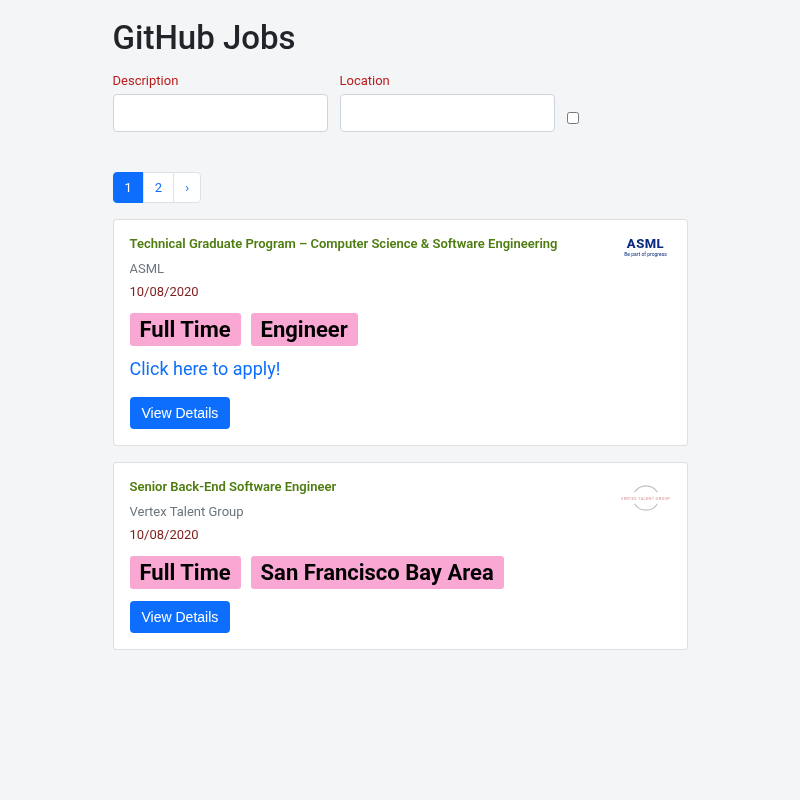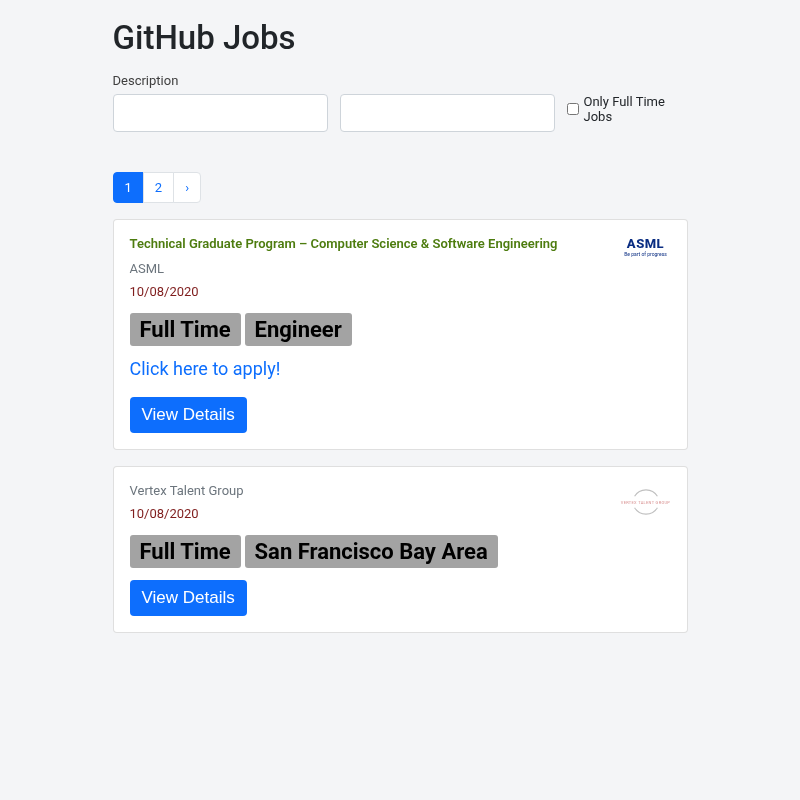--- a/index.html
+++ b/index.html
@@ -3,21 +3,21 @@
   <meta charset="utf-8">
   <style>
     * { box-sizing: border-box; margin: 0; padding: 0; }
     body { font-family: -apple-system, BlinkMacSystemFont, "Segoe UI", Roboto, "Helvetica Neue", Arial, sans-serif; background: #f4f5f7; color: #212529; width: 800px; height: 800px; overflow: hidden; }
     .container { max-width: 575px; margin: 0 auto; padding: 18px 0 16px 0; }
     h1 { font-size: 33px; font-weight: 500; margin-bottom: 16px; }
     .search-row { display: flex; align-items: flex-end; gap: 12px; margin-bottom: 40px; }
     .form-group { display: flex; flex-direction: column; }
     .form-group.desc { flex: 0 0 215px; }
     .form-group.loc { flex: 0 0 215px; }
-    .form-label { font-size: 13px; color: #404040; margin-bottom: 6px; font-weight: 400; }
+    .form-label { font-size: 13px; color: #b91c1c; margin-bottom: 6px; font-weight: 400; }
     .form-control { width: 100%; height: 38px; padding: 6px 12px; font-size: 14px; border: 1px solid #ced4da; border-radius: 4px; background: #fff; }
     .checkbox-wrap { display: flex; align-items: center; gap: 5px; margin-bottom: 8px; }
     .checkbox-wrap input { width: 12px; height: 12px; }
     .checkbox-wrap label { font-size: 13px; color: #212529; }
     .pagination { display: flex; list-style: none; margin-bottom: 16px; }
     .page-item { border: 1px solid #dee2e6; background: #fff; }
     .page-item + .page-item { margin-left: -1px; }
     .page-item:first-child { border-radius: 4px 0 0 4px; }
     .page-item:last-child { border-radius: 0 4px 4px 0; }
     .page-link { display: block; padding: 7px 11px; font-size: 13px; color: #0d6efd; text-decoration: none; cursor: pointer; }
@@ -29,43 +29,43 @@
     .card-title { font-size: 13px; font-weight: 600; color: #4d7c0f; margin-bottom: 10px; }
     .card-subtitle { font-size: 13px; color: #6c757d; margin-bottom: 8px; }
     .card-date { font-size: 13px; color: #7f1d1d; margin-bottom: 14px; }
     .logo-box { width: 50px; text-align: center; }
     .logo-asml-text { font-size: 13px; font-weight: 800; color: #0a2d82; letter-spacing: 0.5px; }
     .logo-asml-sub { font-size: 5px; color: #0a2d82; white-space: nowrap; }
     .logo-vertex { width: 38px; height: 38px; margin: 0 auto; position: relative; }
     .logo-vertex svg { width: 38px; height: 38px; }
     .logo-vertex-text { position: absolute; top: 50%; left: 50%; transform: translate(-50%, -50%); font-size: 4px; color: #d89090; white-space: nowrap; letter-spacing: 0.3px; }
     .badges { margin-bottom: 12px; }
-    .badge { display: inline-block; background: #a3a3a3; color: #000; font-size: 22px; font-weight: 700; padding: 4px 10px; border-radius: 3px; }
+    .badge { display: inline-block; background: #f9a8d4; color: #000; font-size: 22px; font-weight: 700; padding: 4px 10px; border-radius: 3px; margin-right: 6px; }
     .apply-text { font-size: 18px; margin-bottom: 18px; }
     .apply-text a { color: #0d6efd; text-decoration: none; }
     .apply-plain { color: #212529; }
-    .btn-primary { display: inline-block; background: #0d6efd; color: #fff; border: none; padding: 8px 12px; font-size: 17px; border-radius: 4px; cursor: pointer; }
+    .btn-primary { display: inline-block; background: #0d6efd; color: #fff; border: none; padding: 8px 12px; font-size: 14px; border-radius: 4px; cursor: pointer; }
   </style>
 </head>
 <body>
 
 <div class="container">
   <h1>GitHub Jobs</h1>
 
   <div class="search-row">
     <div class="form-group desc">
       <label class="form-label">Description</label>
       <input class="form-control" type="text" style="">
     </div>
     <div class="form-group loc">
+      <label class="form-label">Location</label>
       <input class="form-control" type="text" style="">
     </div>
     <div class="checkbox-wrap">
       <input type="checkbox" style="">
-      <label>Only Full Time Jobs</label>
     </div>
   </div>
 
   <ul class="pagination">
     <li class="page-item active">
         <span class="page-link">1</span>
       </li>
     <li class="page-item">
         <span class="page-link">2</span>
       </li>
@@ -95,20 +95,21 @@
         <a href="#">Click here to apply!</a>
       </div>
       <button class="btn-primary">View Details</button>
     </div>
   </div>
 
   <div class="card">
     <div class="card-body">
       <div class="card-header-row">
         <div>
+          <div class="card-title">Senior Back-End Software Engineer</div>
           <div class="card-subtitle">Vertex Talent Group</div>
           <div class="card-date">10/08/2020</div>
         </div>
         <div class="logo-box">
           <div class="logo-vertex">
             <svg viewBox="0 0 40 40">
               <path d="M 8 14 A 14 14 0 0 1 32 14" fill="none" stroke="#c0c0c0" stroke-width="1.2"></path>
               <path d="M 8 26 A 14 14 0 0 0 32 26" fill="none" stroke="#c0c0c0" stroke-width="1.2"></path>
             </svg>
             <div class="logo-vertex-text">VERTEX TALENT GROUP</div>

